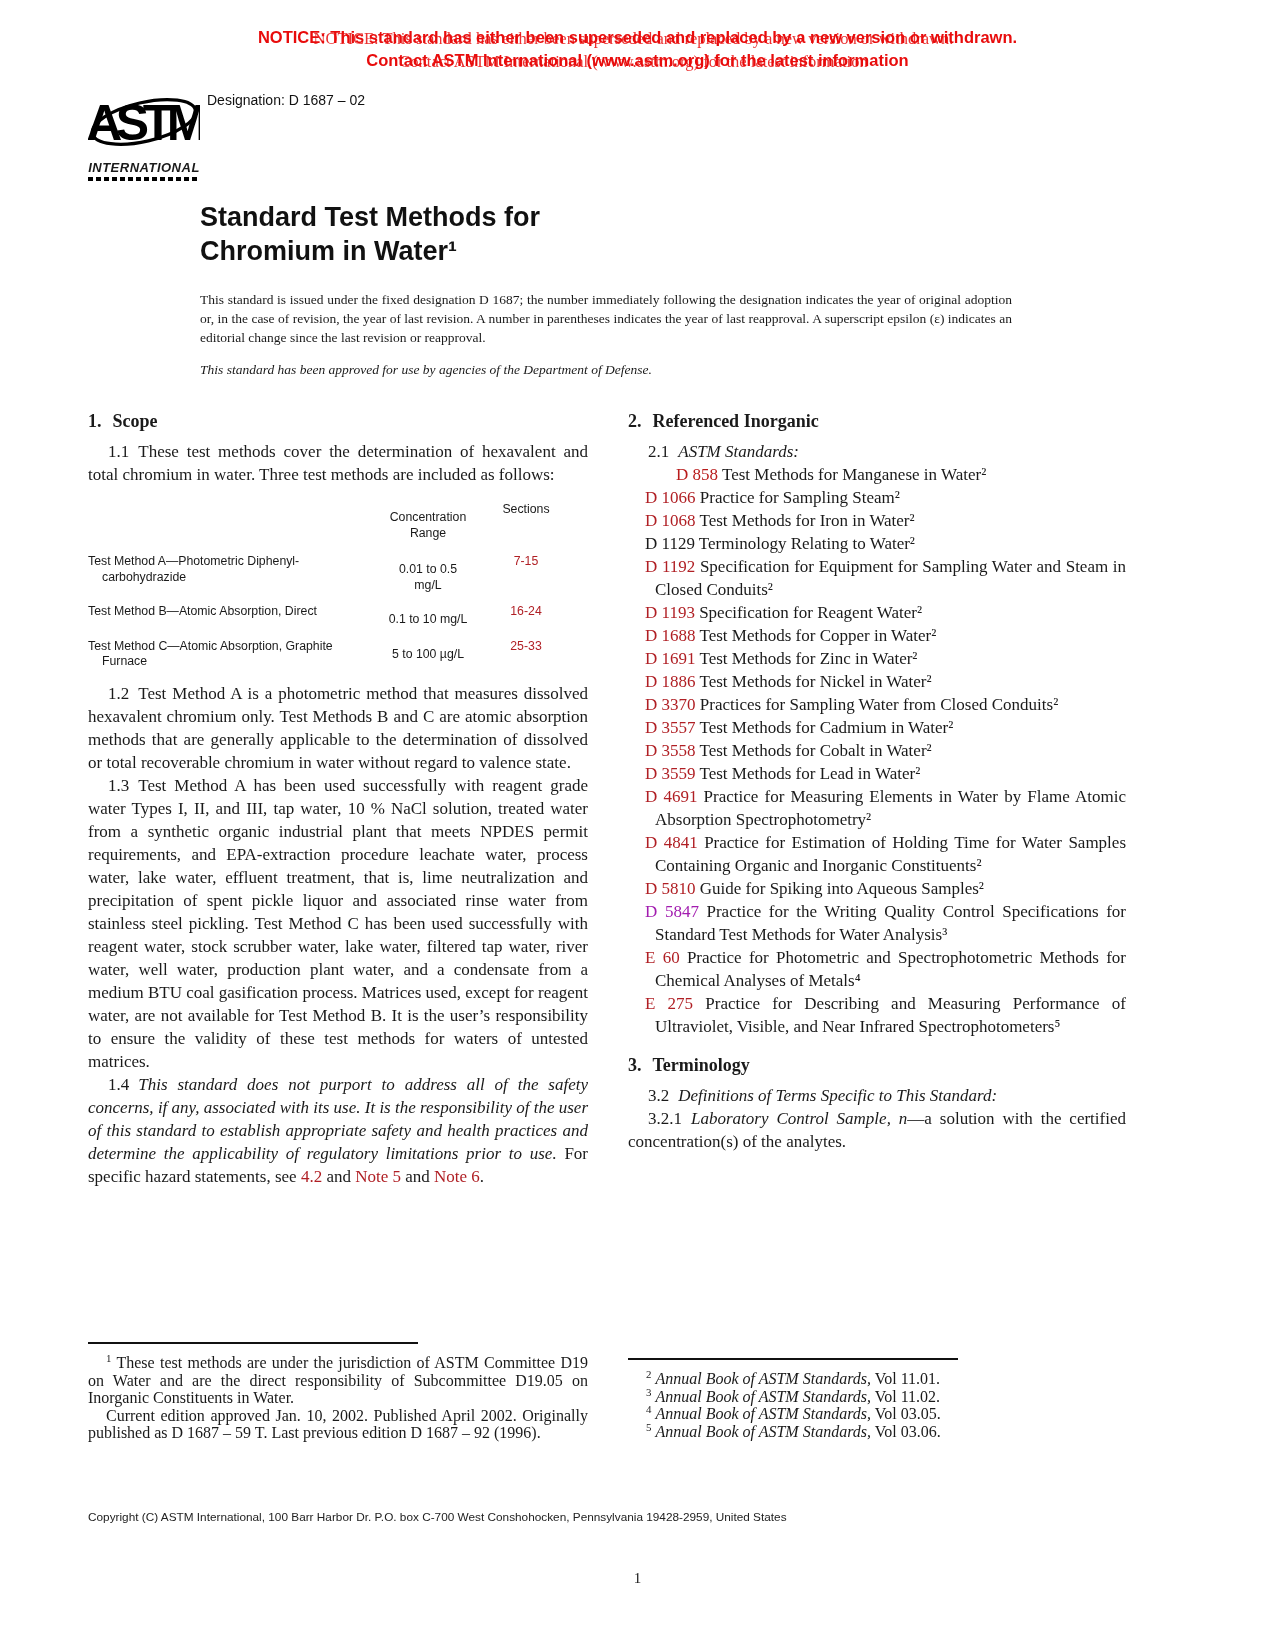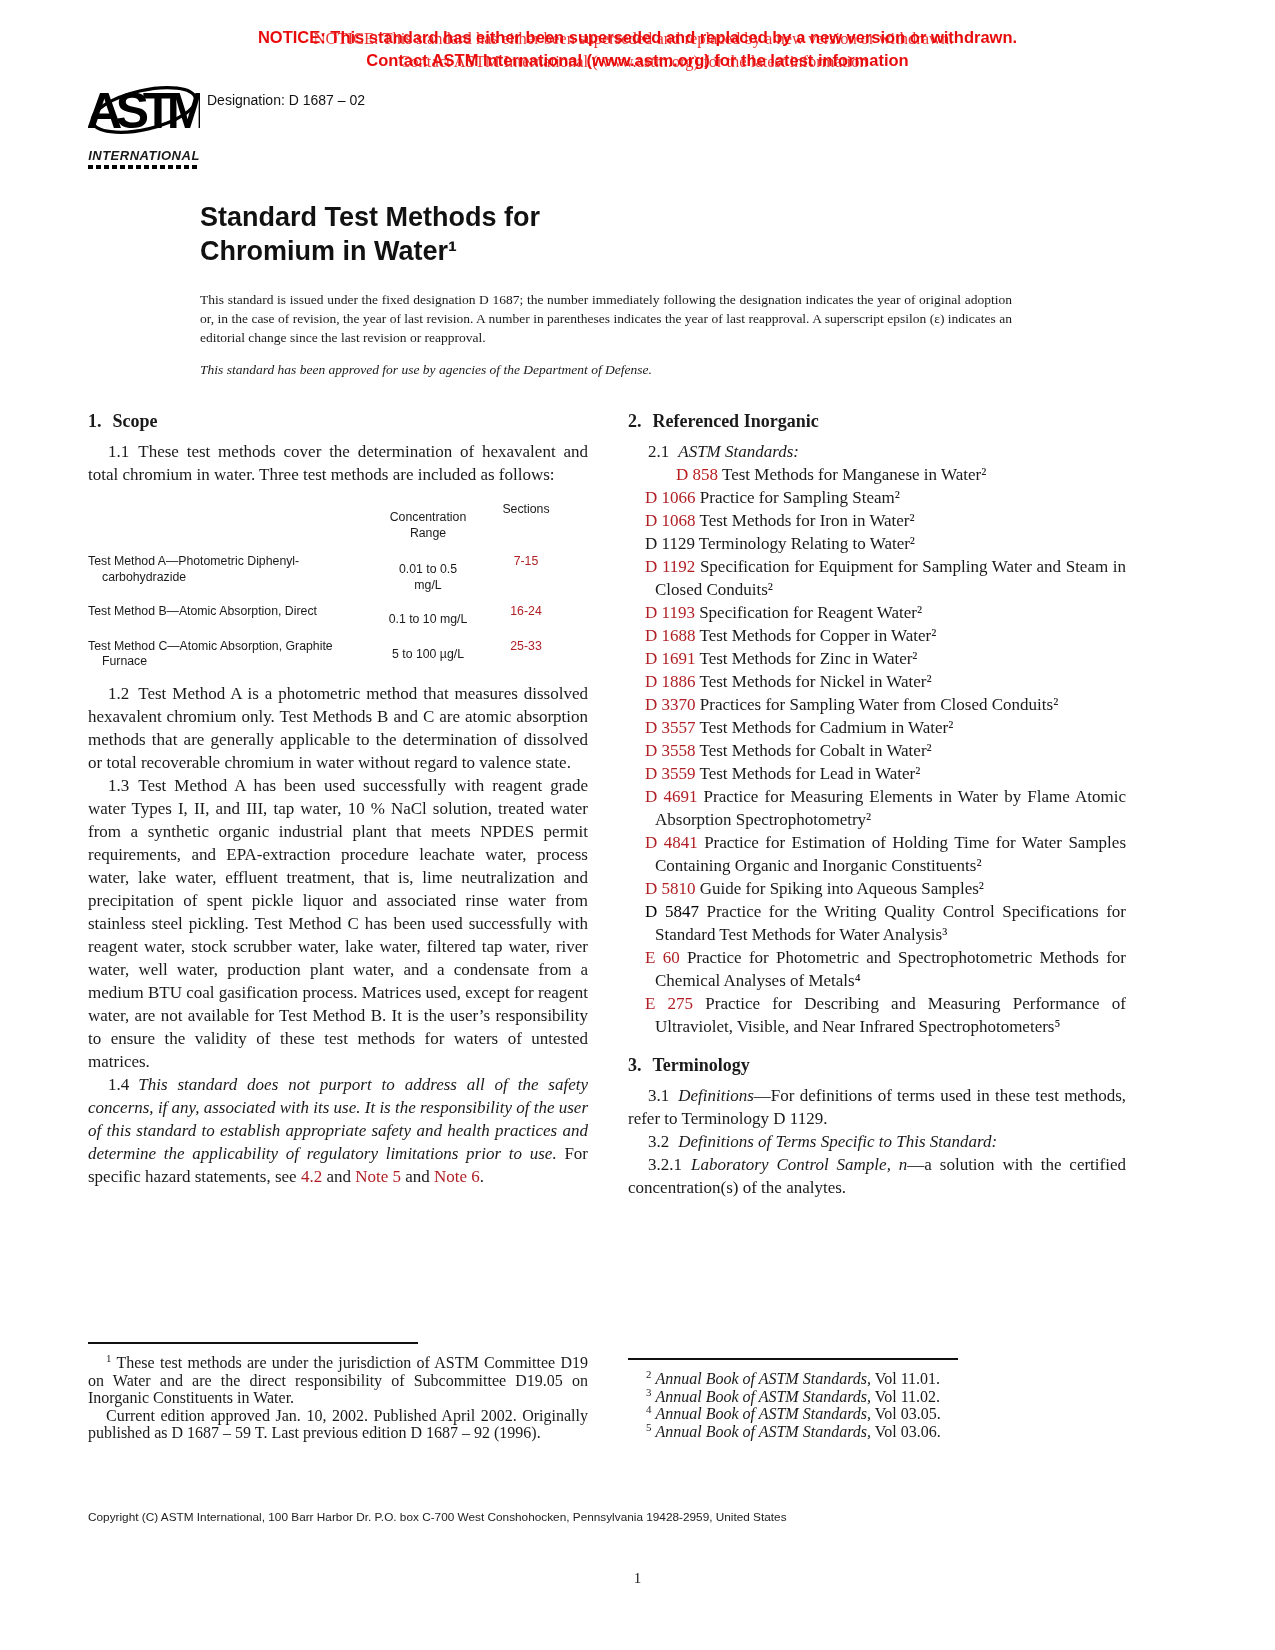--- a/index.html
+++ b/index.html
@@ -13,21 +13,21 @@
     overflow:hidden;
   }
   
   .notice{position:absolute;top:26px;left:0;right:0;text-align:center;color:#e80c0c;
           font-family:"Liberation Sans", sans-serif;font-weight:bold;font-size:16.5px;line-height:23px;}
   .notice-line{position:relative;display:block;}
   .notice-ghost{position:absolute;left:50%;top:1px;transform:translateX(-50%) translateX(-4px);
           white-space:nowrap;font-family:"Liberation Serif", serif;font-weight:normal;opacity:.85;}
   .notice-main{position:relative;}
   
-  .logo{position:absolute;left:88px;top:72px;width:112px;text-align:center;}
+  .logo{position:absolute;left:88px;top:84px;width:112px;text-align:center;}
   .logo-sub{font-family:"Liberation Sans", sans-serif;font-style:italic;font-weight:bold;
             font-size:13px;letter-spacing:.5px;margin-top:-2px;}
   .logo-bar{height:4px;margin-top:2px;background:repeating-linear-gradient(90deg,#000 0 5px,transparent 5px 8px);}
   
   .designation{position:absolute;left:207px;top:92px;font-family:"Liberation Sans", sans-serif;
                font-weight:normal;font-size:14px;color:#111;}
   .doc-title{position:absolute;left:200px;top:200px;font-family:"Liberation Sans", sans-serif;
              font-weight:bold;font-size:27px;line-height:34px;color:#111;}
   .issuing{position:absolute;left:200px;top:290px;width:812px;font-size:13.5px;line-height:19px;text-align:justify;}
   .dod{position:absolute;left:200px;top:362px;width:812px;font-size:13.5px;font-style:italic;}
@@ -163,28 +163,27 @@
         <li><span class="ref-code" style="color: rgb(176, 31, 36);">D 1688</span> <span>Test Methods for Copper in Water²</span></li>
         <li><span class="ref-code" style="color: rgb(176, 31, 36);">D 1691</span> <span>Test Methods for Zinc in Water²</span></li>
         <li><span class="ref-code" style="color: rgb(176, 31, 36);">D 1886</span> <span>Test Methods for Nickel in Water²</span></li>
         <li><span class="ref-code" style="color: rgb(176, 31, 36);">D 3370</span> <span>Practices for Sampling Water from Closed Conduits²</span></li>
         <li><span class="ref-code" style="color: rgb(176, 31, 36);">D 3557</span> <span>Test Methods for Cadmium in Water²</span></li>
         <li><span class="ref-code" style="color: rgb(176, 31, 36);">D 3558</span> <span>Test Methods for Cobalt in Water²</span></li>
         <li><span class="ref-code" style="color: rgb(176, 31, 36);">D 3559</span> <span>Test Methods for Lead in Water²</span></li>
         <li><span class="ref-code" style="color: rgb(176, 31, 36);">D 4691</span> <span>Practice for Measuring Elements in Water by Flame Atomic Absorption Spectrophotometry²</span></li>
         <li><span class="ref-code" style="color: rgb(176, 31, 36);">D 4841</span> <span>Practice for Estimation of Holding Time for Water Samples Containing Organic and Inorganic Constituents²</span></li>
         <li><span class="ref-code" style="color: rgb(176, 31, 36);">D 5810</span> <span>Guide for Spiking into Aqueous Samples²</span></li>
-        <li><span class="ref-code" style="color: #000000;">D 5847</span> <span>Practice for the Writing Quality Control Specifications for Standard Test Methods for Water Analysis³</span></li>
+        <li><span class="ref-code" style="color: #a21caf;">D 5847</span> <span>Practice for the Writing Quality Control Specifications for Standard Test Methods for Water Analysis³</span></li>
         <li><span class="ref-code" style="color: rgb(176, 31, 36);">E 60</span> <span>Practice for Photometric and Spectrophotometric Methods for Chemical Analyses of Metals⁴</span></li>
         <li><span class="ref-code" style="color: rgb(176, 31, 36);">E 275</span> <span>Practice for Describing and Measuring Performance of Ultraviolet, Visible, and Near Infrared Spectrophotometers⁵</span></li>
     </ul>
 
     <p class="sec-h" style="margin-top:16px;"><span class="sec-num">3.</span><span>Terminology</span></p>
 
-    <p class="para para-indent"><span class="pnum">3.1</span><span class="italic">Definitions</span><span>—For definitions of terms used in these test methods, refer to Terminology D 1129.</span></p>
 
     <p class="para para-indent"><span class="pnum">3.2</span><span class="italic">Definitions of Terms Specific to This Standard:</span></p>
 
     <p class="para para-indent"><span class="pnum">3.2.1</span><span class="italic">Laboratory Control Sample, n</span><span>—a solution with the certified concentration(s) of the analytes.</span></p>
   </div>
 
   <div class="fn" style="left:88px;top:1342px;">
     <hr class="fn-rule">
     <p class="fn-ind"><sup>1</sup> <span>These test methods are under the jurisdiction of ASTM Committee D19 on Water and are the direct responsibility of Subcommittee D19.05 on Inorganic Constituents in Water.</span></p>
     <p class="fn-ind">Current edition approved Jan. 10, 2002. Published April 2002. Originally published as D 1687 – 59 T. Last previous edition D 1687 – 92 (1996).</p>

